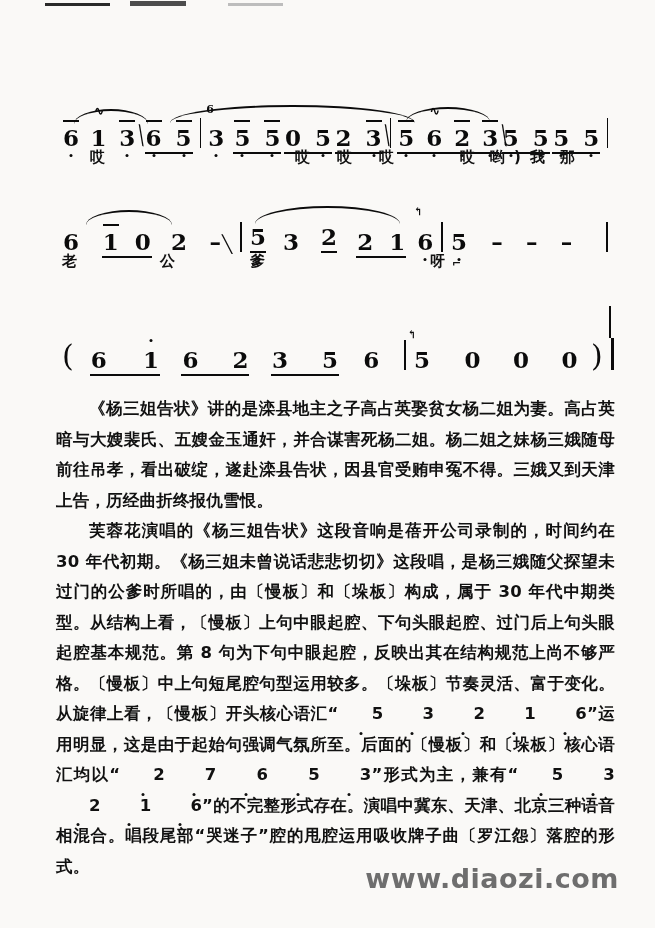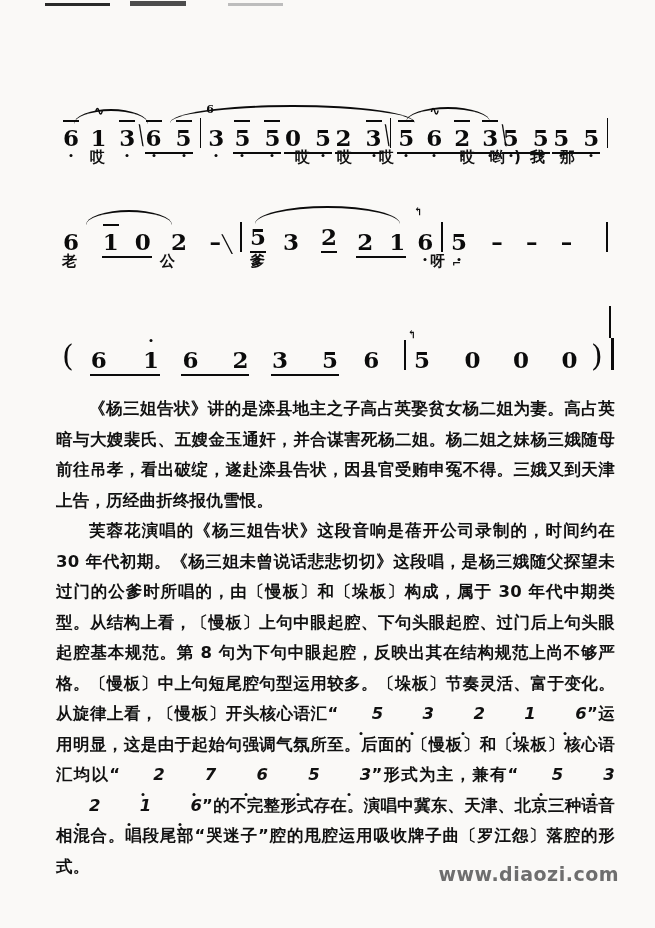--- a/index.html
+++ b/index.html
@@ -99,21 +99,21 @@
     font-family:"DejaVu Sans","Liberation Sans",sans-serif;
     font-weight:700;
     font-size:16.5px;
     line-height:30.5px;
     letter-spacing:.2px;
     text-align:justify;
     text-justify:inter-ideograph;
     color:#111;
   }
   p.indent{text-indent:2em;}
-  .num{font-family:"DejaVu Sans","Liberation Sans",sans-serif;font-style:italic;}
+  .num{font-family:"DejaVu Sans","Liberation Sans",sans-serif;}
   .ndot{position:relative;display:inline-block;}
   .ndot::after{
     content:"";position:absolute;left:50%;transform:translateX(-50%);
     bottom:-5px;width:3px;height:3px;border-radius:50%;background:#111;
   }
 
   
   .pageno{
     position:absolute;left:0;right:46px;top:836px;
     text-align:right;
@@ -124,21 +124,21 @@
   .wm{
     position:absolute;right:36px;top:862px;text-align:right;
   }
   .wm .cn{
     font-family:"DejaVu Sans","Liberation Sans",sans-serif;
     font-weight:700;font-size:34px;color:#9a9a9a;letter-spacing:9px;
     line-height:1.1;
   }
   .wm .url{
     font-family:"DejaVu Sans","Liberation Sans",sans-serif;
-    font-weight:700;font-size:19px;color:#6e6e6e;letter-spacing:.5px;
+    font-weight:700;font-size:27px;color:#6e6e6e;letter-spacing:.5px;
     line-height:1.1;margin-top:2px;
   }
 </style>
 </head>
 <body>
 
 <div class="page">
 
   <div class="topcut">
     <i class="tc1"></i>

